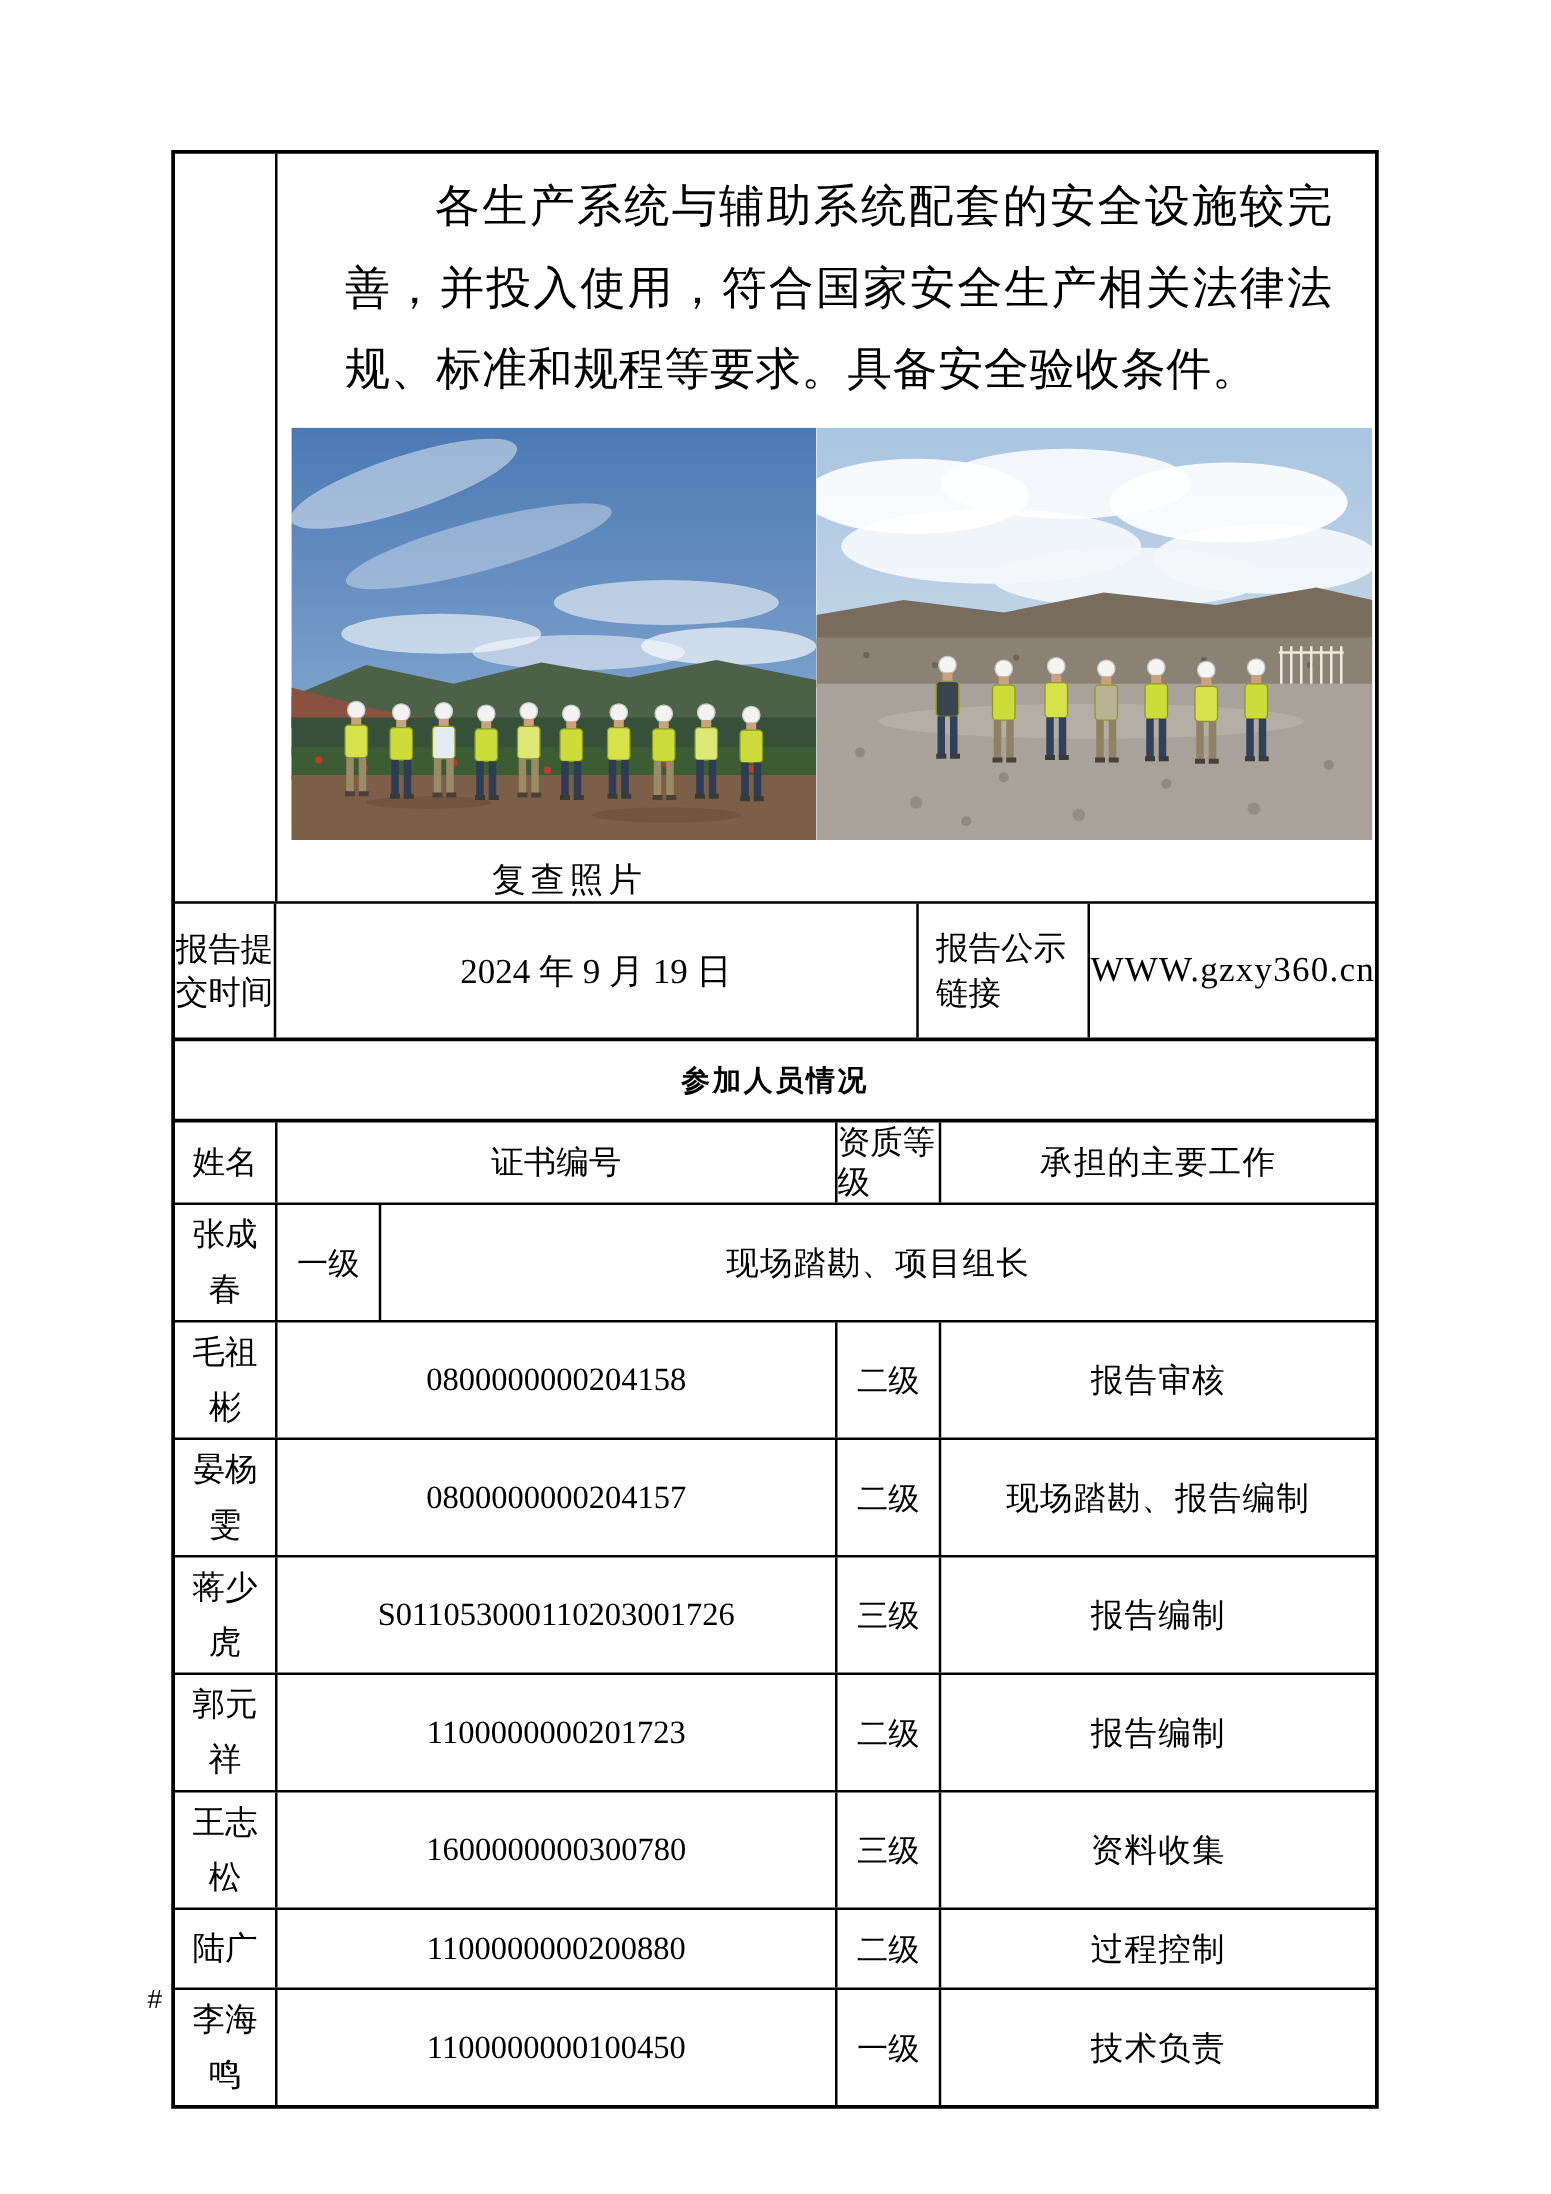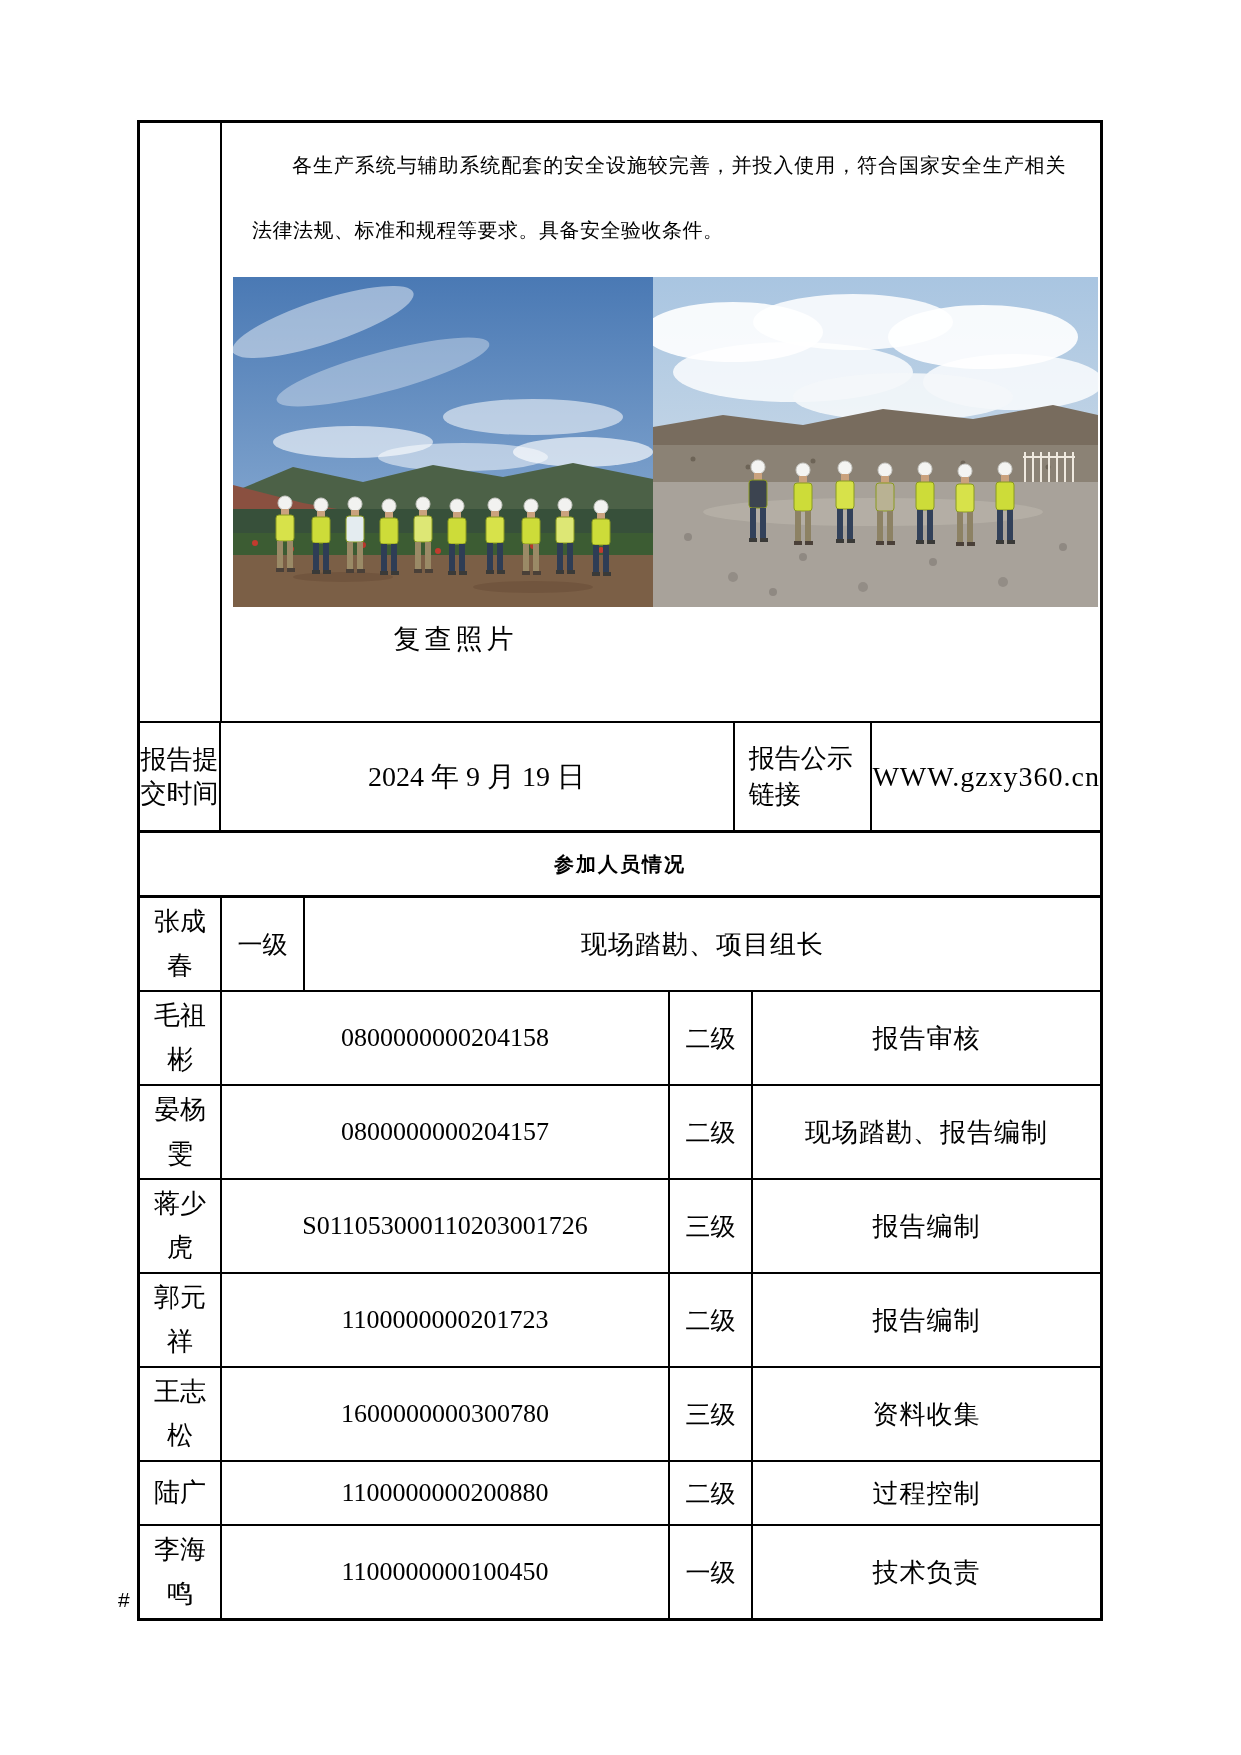--- a/index.html
+++ b/index.html
@@ -14,22 +14,22 @@
     border: 3px solid #000; background: #fff;
   }
   .row { display: flex; align-items: stretch; }
   .cell { display: flex; align-items: center; justify-content: center; }
 
   
   .sectionA { height: 600px; border-bottom: 2px solid #000; }
   .colA-label { width: 82px; border-right: 2px solid #000; }
   .colA-content { flex: 1; padding-top: 10px; }
   .summary-text {
-    font-size: 20px; line-height: 65px; text-align: justify;
-    text-indent: 2em; padding: 0 34px 0 30px; letter-spacing: 0.5px;
+    font-size: 36px; line-height: 65px; text-align: justify;
+    text-indent: 2em; padding: 0 34px 0 30px; letter-spacing: 0.5px; margin-left: 24px;
   }
   .photos { display: flex; margin: 14px 0 0 11px; }
   .photo { height: 330px; overflow: hidden; }
   .photo svg { display: block; }
   .photo-left  { width: 420px; }
   .photo-right { width: 445px; }
   .captions { display: flex; margin-left: 11px; margin-top: 14px; }
   .caption { font-size: 27px; text-align: center; letter-spacing: 4px; }
   .caption-left  { width: 420px; }
   .caption-right { width: 445px; }
@@ -39,21 +39,21 @@
   .b-label { width: 82px; border-right: 2px solid #000; font-size: 26px;
              line-height: 34px; text-align: right; }
   .b-date  { width: 524px; border-right: 2px solid #000; font-size: 28px; }
   .b-link-label { width: 140px; border-right: 2px solid #000; font-size: 26px;
                   line-height: 36px; justify-content: flex-start; padding-left: 14px; }
   .b-link-value { flex: 1; font-size: 28px; letter-spacing: 1px; }
 
   
   .sectionC { height: 65px; border-bottom: 3px solid #000;
               display: flex; align-items: center; justify-content: center; }
-  .band-title { font-weight: bold; font-size: 20px; letter-spacing: 2px; }
+  .band-title { font-weight: bold; font-size: 23px; letter-spacing: 2px; }
 
   
   .p-row { display: flex; border-bottom: 2px solid #000; min-height: 64px; }
   .p-row:last-child { border-bottom: none; }
   .p-name { width: 82px; border-right: 2px solid #000; font-size: 26px;
             line-height: 44px; text-align: center; padding: 2px 8px; }
   .p-cert { width: 448px; border-right: 2px solid #000; font-size: 26px; }
   .p-level { width: 83px; border-right: 2px solid #000; font-size: 25px; }
   .p-work { flex: 1; font-size: 26px; letter-spacing: 1px; }
   .p-head { font-size: 26px; line-height: 32px; }
@@ -217,20 +217,26 @@
       <div class="cell b-date">2024 年 9 月 19 日</div>
       <div class="cell b-link-label">报告公示链接</div>
       <div class="cell b-link-value">WWW.gzxy360.cn</div>
     </div>
 
     <div class="sectionC">
       <span class="band-title">参加人员情况</span>
     </div>
 
     <div>
+      <div class="p-row">
+        <div class="cell p-name p-head">姓名</div>
+        <div class="cell p-cert p-head">证书编号</div>
+        <div class="cell p-level p-head">资质等级</div>
+        <div class="cell p-work p-head">承担的主要工作</div>
+      </div>
 
       <div class="p-row">
         <div class="cell p-name">张成春</div>
         <div class="cell p-level">一级</div>
         <div class="cell p-work">现场踏勘、项目组长</div>
       </div>
       <div class="p-row">
         <div class="cell p-name">毛祖彬</div>
         <div class="cell p-cert">0800000000204158</div>
         <div class="cell p-level">二级</div>

